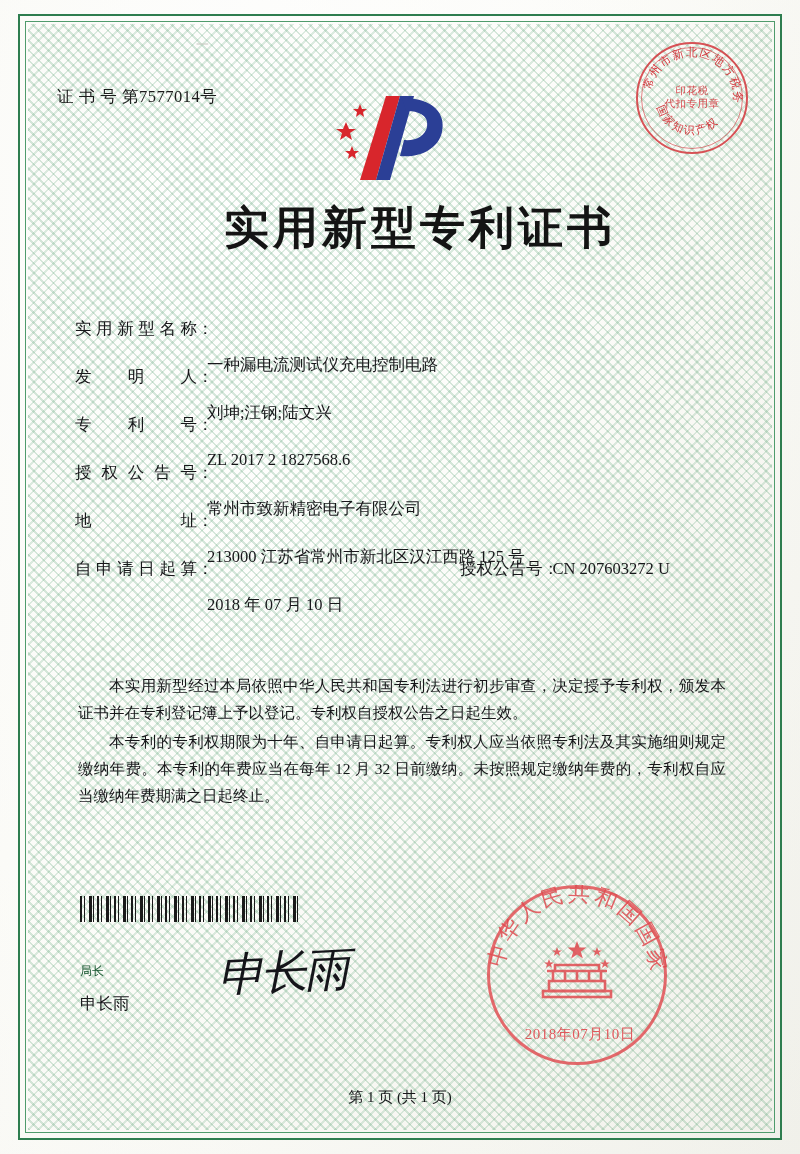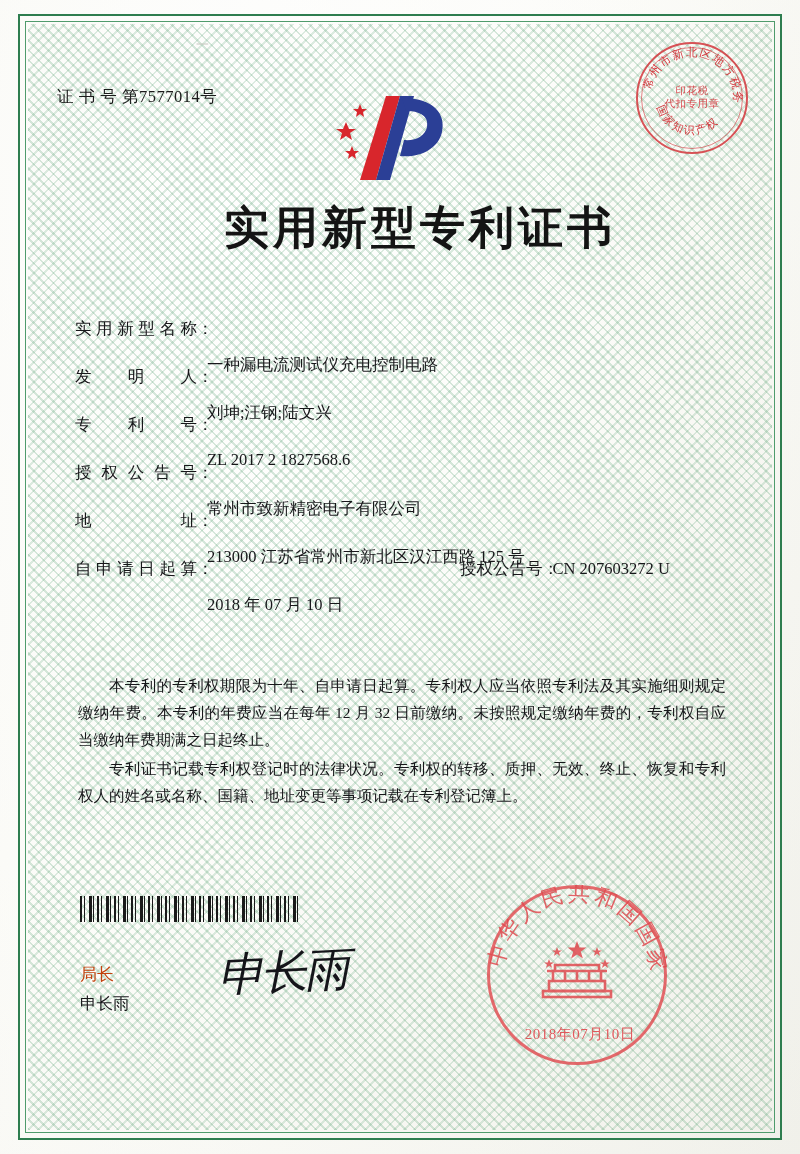--- a/index.html
+++ b/index.html
@@ -222,22 +222,22 @@
       transparent 12px, transparent 13px,
       #1a1a1a 13px, #1a1a1a 14px,
       transparent 14px, transparent 17px
     );
   }
   
   .sig-label {
     position: absolute;
     left: 80px;
     top: 963px;
-    font-size: 17px;
-    color: #c2410c;
+    font-size: 12px;
+    color: #14532d;
   }
   .sig-name {
     position: absolute;
     left: 80px;
     top: 993px;
     font-size: 16.5px;
     color: #17171a;
   }
   .signature {
     position: absolute;
@@ -367,22 +367,22 @@
       <div class="row-dual">
         <span class="field-label">自申请日起算</span><span class="field-colon">：</span><span class="field-value">2018 年 07 月 10 日</span>
         <span class="dual-right">
           <span>授权公告号</span><span class="field-colon">：</span><span>CN 207603272 U</span>
         </span>
       </div>
 
     </div>
 
     <div class="paras">
+      <div class="para">本实用新型经过本局依照中华人民共和国专利法进行初步审查，决定授予专利权，颁发本证书并在专利登记簿上予以登记。专利权自授权公告之日起生效。</div>
       <div class="para">本专利的专利权期限为十年、自申请日起算。专利权人应当依照专利法及其实施细则规定缴纳年费。本专利的年费应当在每年 12 月 32 日前缴纳。未按照规定缴纳年费的，专利权自应当缴纳年费期满之日起终止。</div>
-      <div class="para">专利证书记载专利权登记时的法律状况。专利权的转移、质押、无效、终止、恢复和专利权人的姓名或名称、国籍、地址变更等事项记载在专利登记簿上。</div>
     </div>
 
     <div class="barcode"></div>
 
     <div class="sig-label">局长</div>
     <div class="sig-name">申长雨</div>
     <div class="signature">申长雨</div>
 
     <div class="seal-main">
       <div class="ring"></div>
@@ -406,15 +406,16 @@
           <polygon points="70,62 71.3,65.4 74.9,65.4 72,67.5 73.1,70.9 70,68.8 66.9,70.9 68,67.5 65.1,65.4 68.7,65.4"></polygon>
           <polygon points="110,62 111.3,65.4 114.9,65.4 112,67.5 113.1,70.9 110,68.8 106.9,70.9 108,67.5 105.1,65.4 108.7,65.4"></polygon>
           <polygon points="62,74 63.3,77.4 66.9,77.4 64,79.5 65.1,82.9 62,80.8 58.9,82.9 60,79.5 57.1,77.4 60.7,77.4"></polygon>
           <polygon points="118,74 119.3,77.4 122.9,77.4 120,79.5 121.1,82.9 118,80.8 114.9,82.9 116,79.5 113.1,77.4 116.7,77.4"></polygon>
         </g>
       </svg>
     </div>
 
     <div class="seal-date">2018年07月10日</div>
 
+    <div class="footer">第 1 页 (共 1 页)</div>
 
   </div>
 </div>
 
 </body></html>

